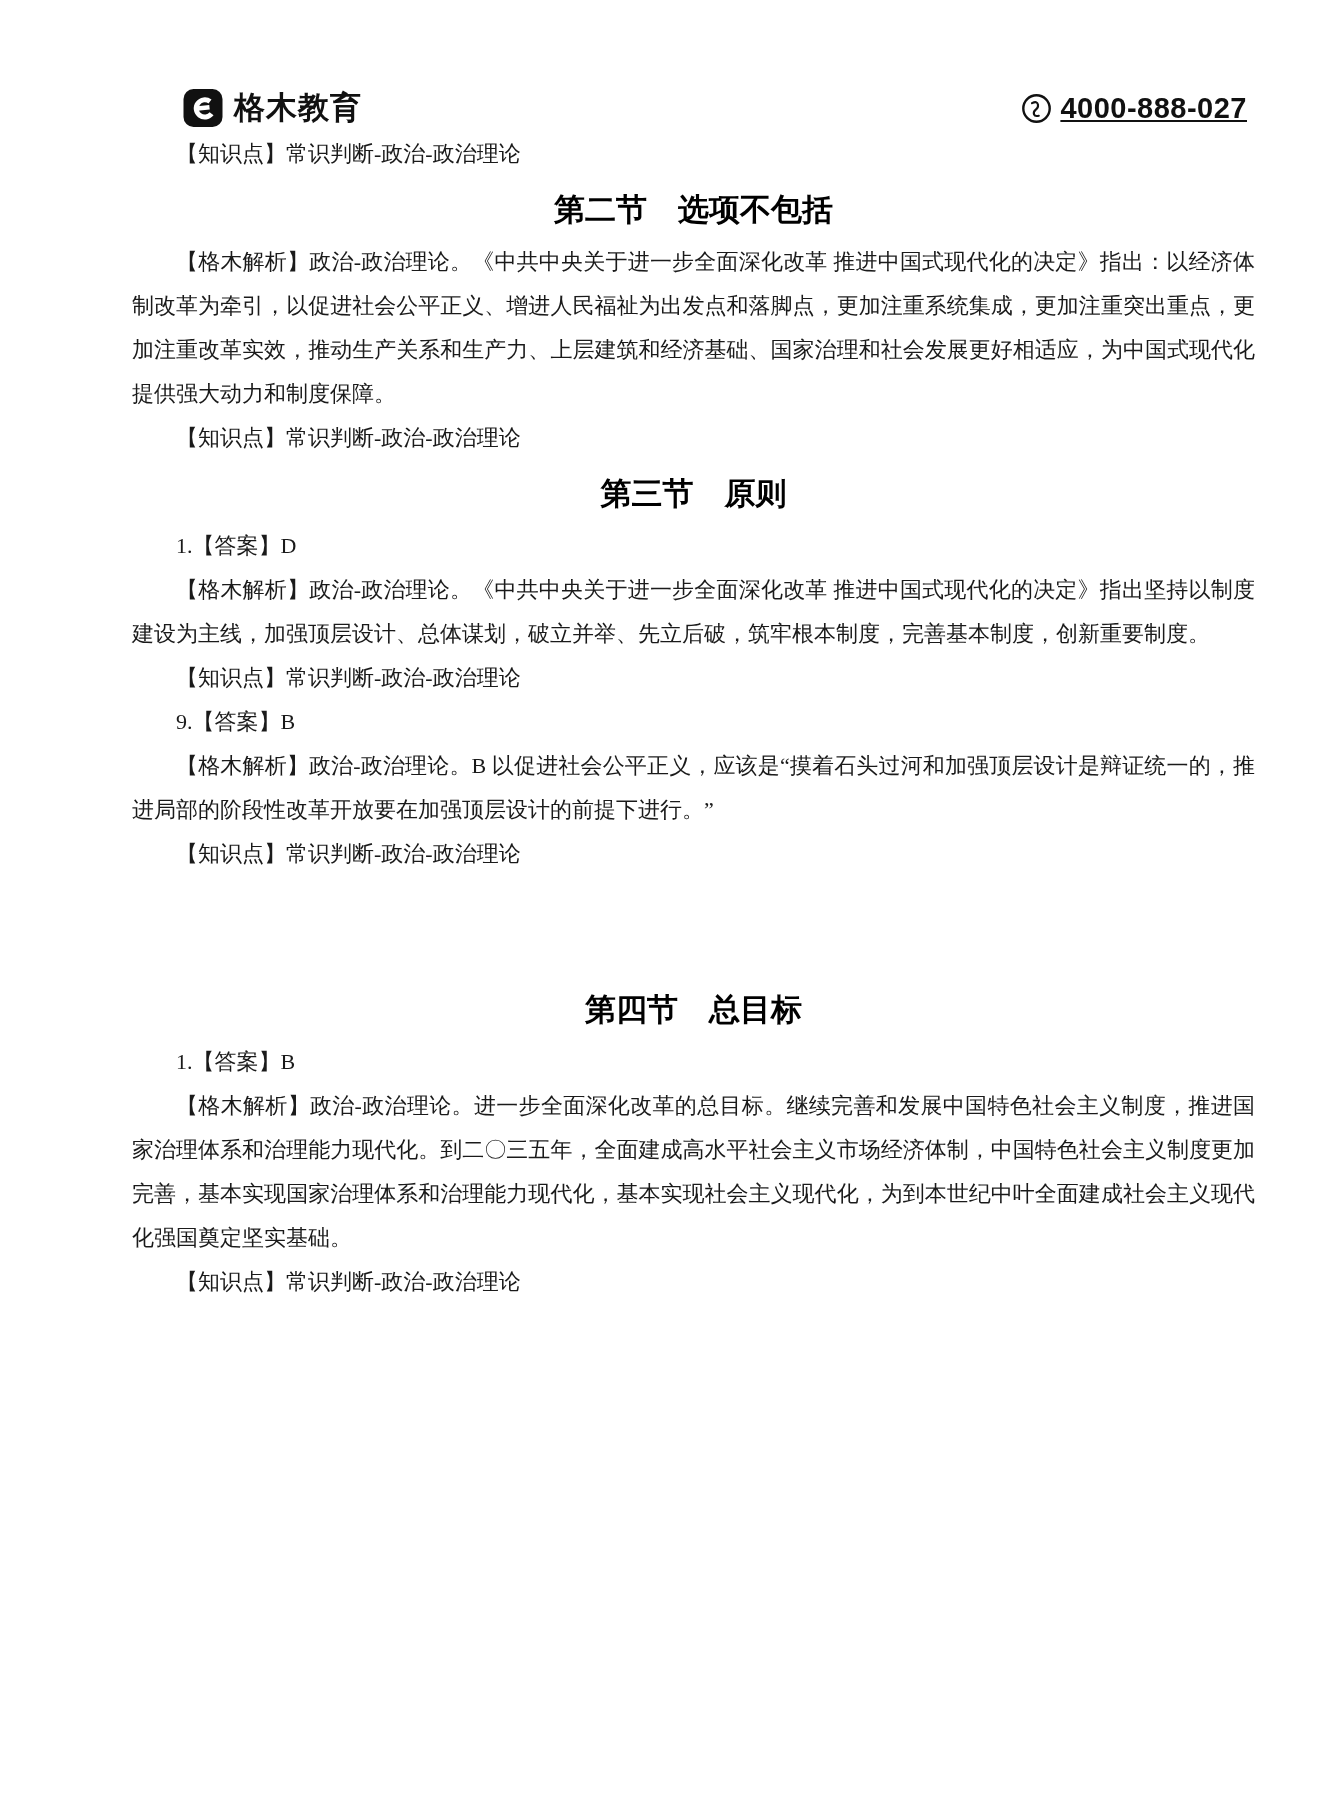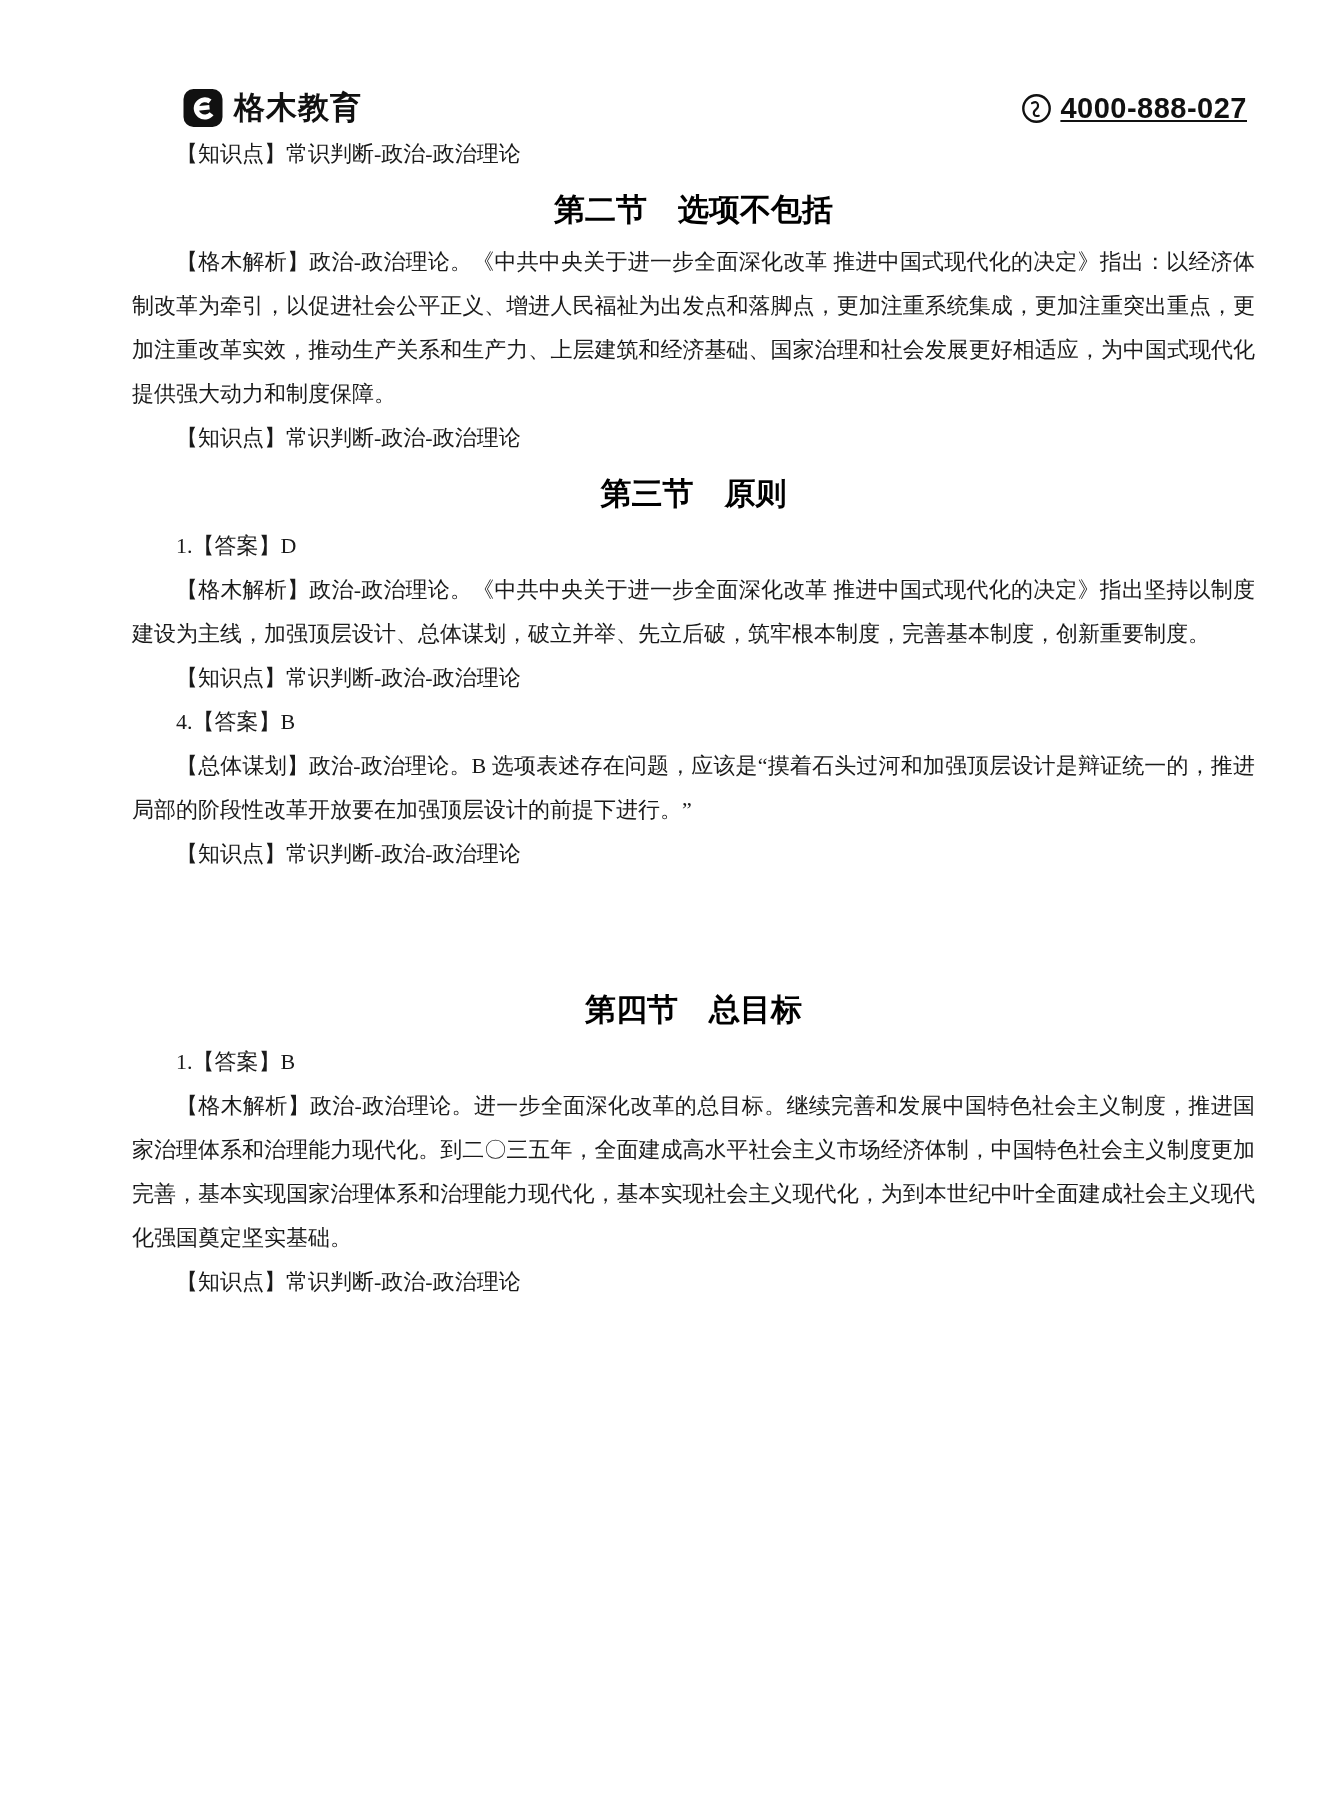--- a/index.html
+++ b/index.html
@@ -103,22 +103,22 @@
 
   <div class="doc-body">
     <p class="p">【知识点】常识判断-政治-政治理论</p>
     <h2 class="sec-h">第二节　选项不包括</h2>
     <p class="p">【格木解析】政治-政治理论。《中共中央关于进一步全面深化改革 推进中国式现代化的决定》指出：以经济体制改革为牵引，以促进社会公平正义、增进人民福祉为出发点和落脚点，更加注重系统集成，更加注重突出重点，更加注重改革实效，推动生产关系和生产力、上层建筑和经济基础、国家治理和社会发展更好相适应，为中国式现代化提供强大动力和制度保障。</p>
     <p class="p">【知识点】常识判断-政治-政治理论</p>
     <h2 class="sec-h">第三节　原则</h2>
     <p class="p">1.【答案】D</p>
     <p class="p">【格木解析】政治-政治理论。《中共中央关于进一步全面深化改革 推进中国式现代化的决定》指出坚持以制度建设为主线，加强顶层设计、总体谋划，破立并举、先立后破，筑牢根本制度，完善基本制度，创新重要制度。</p>
     <p class="p">【知识点】常识判断-政治-政治理论</p>
-    <p class="p">4.【答案】B</p>
-    <p class="p">【总体谋划】政治-政治理论。B 选项表述存在问题，应该是“摸着石头过河和加强顶层设计是辩证统一的，推进局部的阶段性改革开放要在加强顶层设计的前提下进行。”</p>
+    <p class="p">9.【答案】B</p>
+    <p class="p">【格木解析】政治-政治理论。B 以促进社会公平正义，应该是“摸着石头过河和加强顶层设计是辩证统一的，推进局部的阶段性改革开放要在加强顶层设计的前提下进行。”</p>
     <p class="p">【知识点】常识判断-政治-政治理论</p>
     <h2 class="sec-h big-gap">第四节　总目标</h2>
     <p class="p">1.【答案】B</p>
     <p class="p">【格木解析】政治-政治理论。进一步全面深化改革的总目标。继续完善和发展中国特色社会主义制度，推进国家治理体系和治理能力现代化。到二〇三五年，全面建成高水平社会主义市场经济体制，中国特色社会主义制度更加完善，基本实现国家治理体系和治理能力现代化，基本实现社会主义现代化，为到本世纪中叶全面建成社会主义现代化强国奠定坚实基础。</p>
     <p class="p">【知识点】常识判断-政治-政治理论</p>
     <p class="p">【知识点】常识判断-政治-政治理论</p>
   </div>
 
   <div class="footer">
     <span>7</span>

